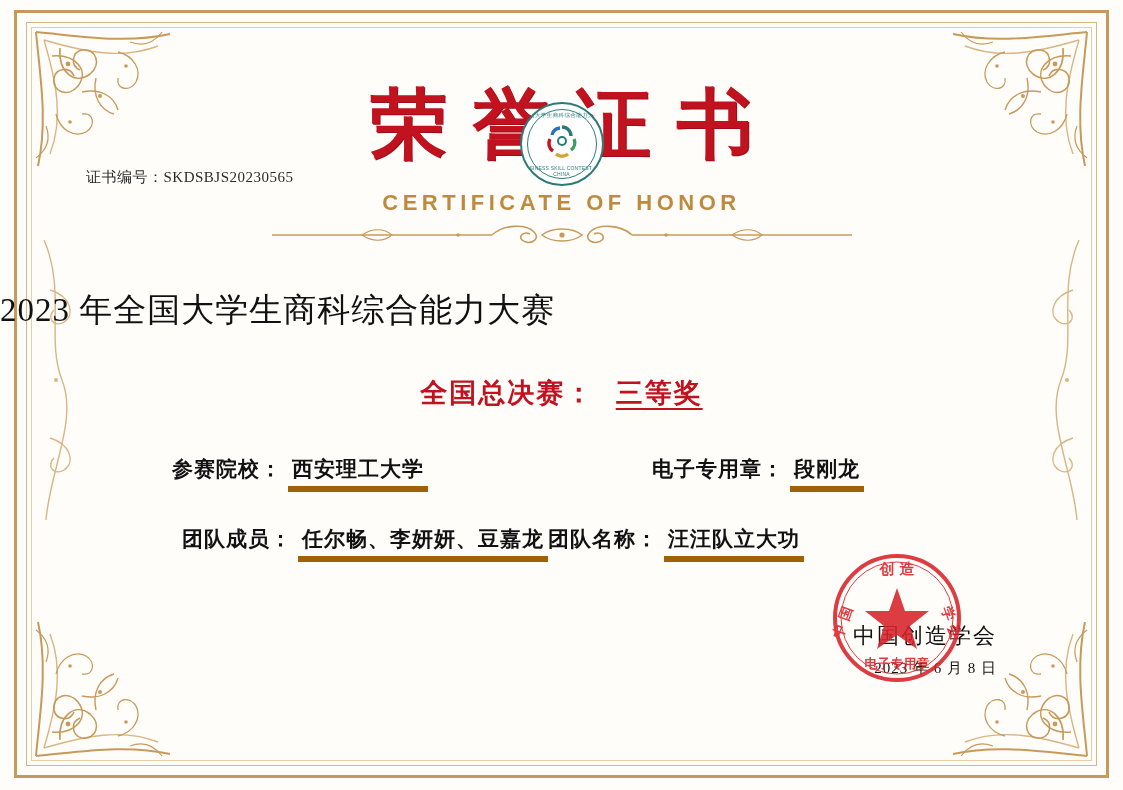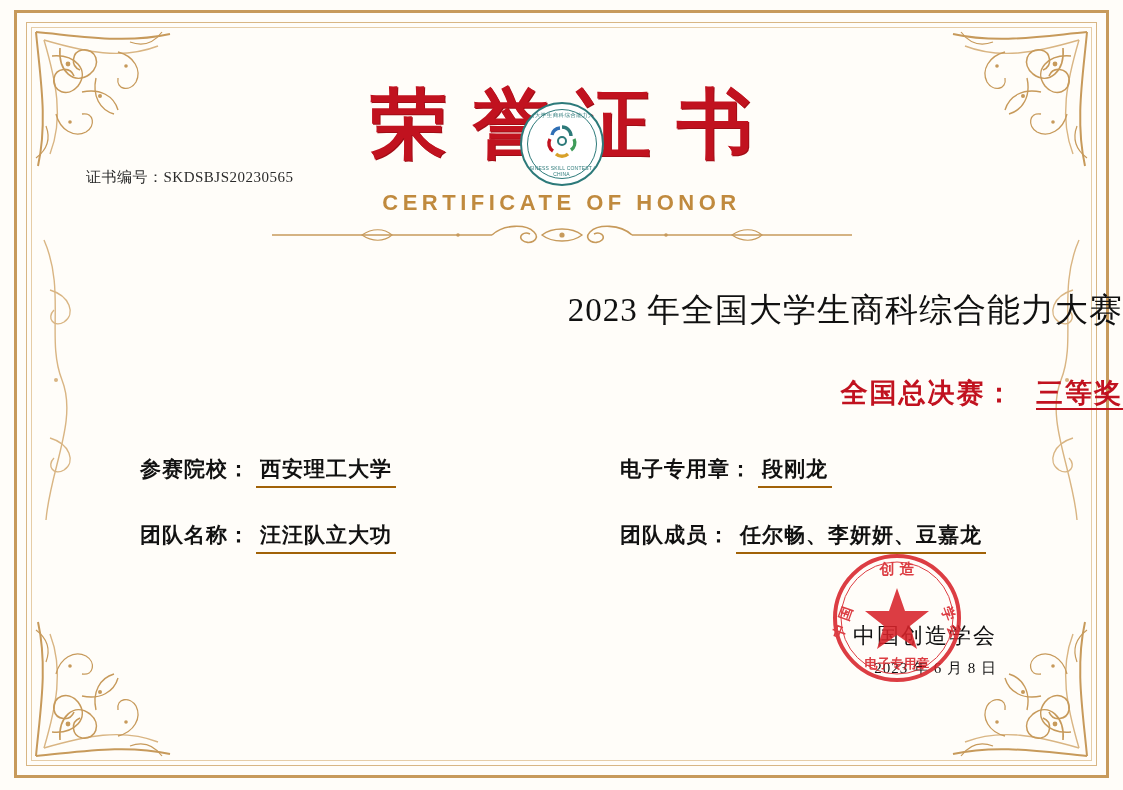--- a/index.html
+++ b/index.html
@@ -172,34 +172,34 @@
     margin-left: -320px;
     height: 34px;
   }
   .divider svg { display: block; width: 640px; height: 34px; }
 
   
   .comp-name {
     position: absolute;
     left: 0; right: 0;
     top: 288px;
-    text-align: right;
+    text-align: left;
     font-family: "Liberation Serif", serif;
     font-size: 33px;
     color: #111;
     letter-spacing: 1px;
     white-space: nowrap;
   }
 
   
   .award-line {
     position: absolute;
     left: 0; right: 0;
     top: 375px;
-    text-align: right;
+    text-align: center;
     white-space: nowrap;
     font-family: "DejaVu Serif", serif;
     font-size: 27px;
     font-weight: bold;
     color: #c1121f;
     letter-spacing: 2px;
   }
   .award-line .award-value {
     text-decoration: underline;
     text-underline-offset: 6px;
@@ -210,20 +210,21 @@
   .fields {
     position: absolute;
     left: 140px;
     right: 120px;
     top: 455px;
   }
   .field-row {
     display: flex;
     align-items: flex-start;
     margin-bottom: 33px;
+    margin-left: 32px;
   }
   .field {
     display: flex;
     align-items: baseline;
     white-space: nowrap;
   }
   .field-left  { width: 470px; }
   .field-right { flex: 1; padding-left: 10px; }
   .field-label {
     font-family: "DejaVu Serif", serif;
@@ -231,21 +232,21 @@
     font-weight: bold;
     color: #111;
     letter-spacing: 1px;
   }
   .field-value {
     font-family: "DejaVu Serif", serif;
     font-size: 21px;
     font-weight: bold;
     color: #111;
     letter-spacing: 1px;
-    border-bottom: 2px solid #a16207;
+    border-bottom: 6px solid #a16207;
     padding: 0 4px 3px 4px;
     margin-left: 6px;
   }
 
   
   .sign-block {
     position: absolute;
     right: 126px;
     bottom: 112px;
     text-align: right;
@@ -464,27 +465,27 @@
       <div class="field field-left">
         <span class="field-label">参赛院校：</span>
         <span class="field-value">西安理工大学</span>
       </div>
       <div class="field field-right">
         <span class="field-label">电子专用章：</span>
         <span class="field-value">段刚龙</span>
       </div>
     </div>
     <div class="field-row">
+      <div class="field field-right">
+        <span class="field-label">团队成员：</span>
+        <span class="field-value">任尔畅、李妍妍、豆嘉龙</span>
+      </div>
       <div class="field field-left">
         <span class="field-label">团队名称：</span>
         <span class="field-value">汪汪队立大功</span>
-      </div>
-      <div class="field field-right">
-        <span class="field-label">团队成员：</span>
-        <span class="field-value">任尔畅、李妍妍、豆嘉龙</span>
       </div>
     </div>
   </div>
 
   <div class="sign-block">
     <div class="sign-org">中国创造学会</div>
     <div class="sign-date">2023 年 6 月 8 日</div>
   </div>
 
   <div class="seal">

